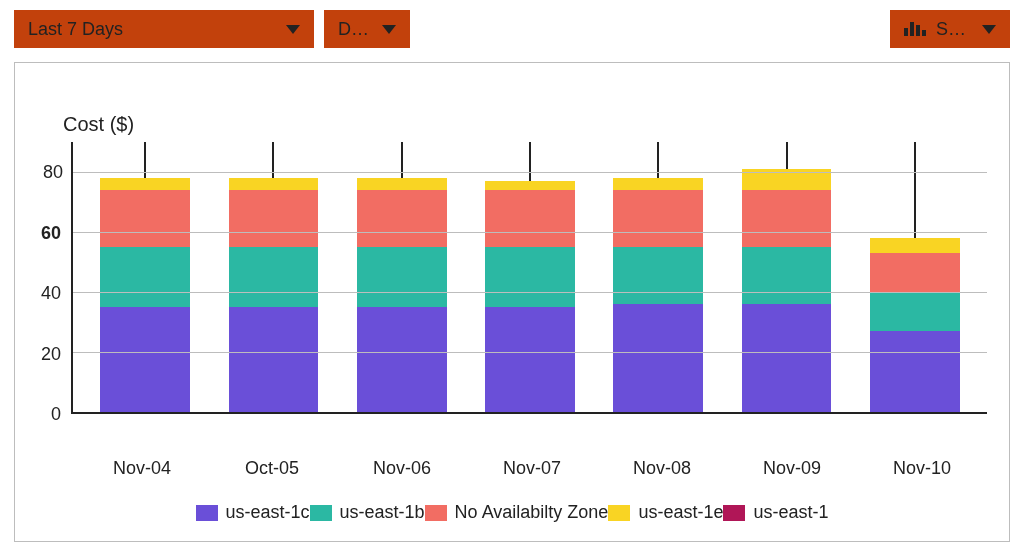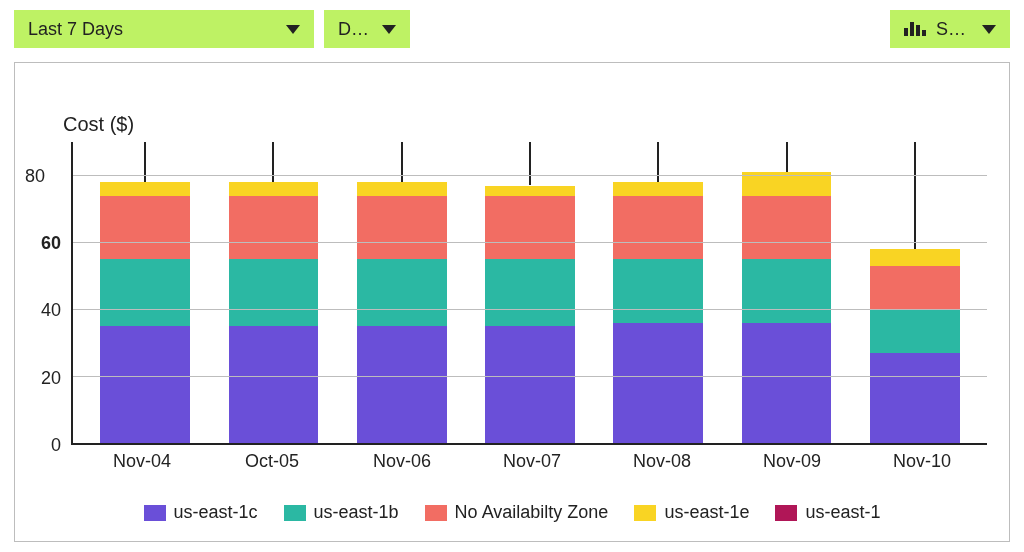--- a/index.html
+++ b/index.html
@@ -12,21 +12,21 @@
     color: #222;
     font-size: 18px;
   }
   .toolbar {
     display: flex;
     gap: 10px;
     align-items: center;
     margin-bottom: 14px;
   }
   .dropdown {
-    background: #bef264;
+    background: #c2410c;
     border: none;
     display: flex;
     align-items: center;
     justify-content: space-between;
     padding: 6px 14px;
     height: 38px;
     cursor: pointer;
     color: #222;
     text-align: right;
   }
@@ -90,25 +90,25 @@
   }
   .seg { width: 100%; }
   .whisker {
     position: absolute; width: 2px; background: #222;
     left: 50%; transform: translateX(-50%);
   }
   .x-labels {
     display: flex; padding: 6px 0 0 0;
   }
   .x-labels .xl { flex:1; text-align:center; font-size:18px; }
-  .x-row-wrapper { display:flex; }
+  .x-row-wrapper { display:flex;margin-top:38px; }
   .x-row-wrapper .y-spacer { width: 40px; }
   .legend {
-    display: flex; justify-content: center; gap: 26px;
-    margin-top: 30px; font-size: 18px; flex-wrap: wrap;
+    display: flex; justify-content: center; 
+    margin-top: 23px; font-size: 18px; flex-wrap: wrap;
   }
   .legend-item { display: flex; align-items: center; gap: 8px; }
   .swatch { width: 22px; height: 16px; }
 </style>
 </head>
 <body>
 
 <div class="toolbar">
   <div class="dropdown" style="width:300px">
     <span class="label">Last 7 Days</span>
@@ -129,21 +129,21 @@
     <span class="label">Stack</span>
     <span class="caret"></span>
   </div>
 </div>
 
 <div class="chart-frame">
   <div class="chart-title">Cost ($)</div>
 
   <div class="plot-row" style="flex:1">
     <div class="y-axis" id="y-axis" style="position: relative; width: 34px;">
-        <div style="position: absolute; right: 26px; top: calc(11.1111% - 10px);">80</div>
+        <div style="position: absolute; right: 8px; top: calc(11.1111% - 10px);">80</div>
         <div style="position: absolute; right: 10px; top: calc(33.3333% - 10px); font-weight: bold;">60</div>
         <div style="position: absolute; right: 10px; top: calc(55.5556% - 10px);">40</div>
         <div style="position: absolute; right: 10px; top: calc(77.7778% - 10px);">20</div>
         <div style="position: absolute; right: 10px; top: calc(100% - 10px);">0</div>
       </div>
     <div class="plot" id="plot">
       <div class="bars" id="bars">
           <div class="bar-slot">
             <div class="whisker" style="top: 0%; height: 13.3333%;"></div>
             <div class="bar" style="height: 100%; position: absolute; bottom: 0px; left: 15%; width: 70%;">

